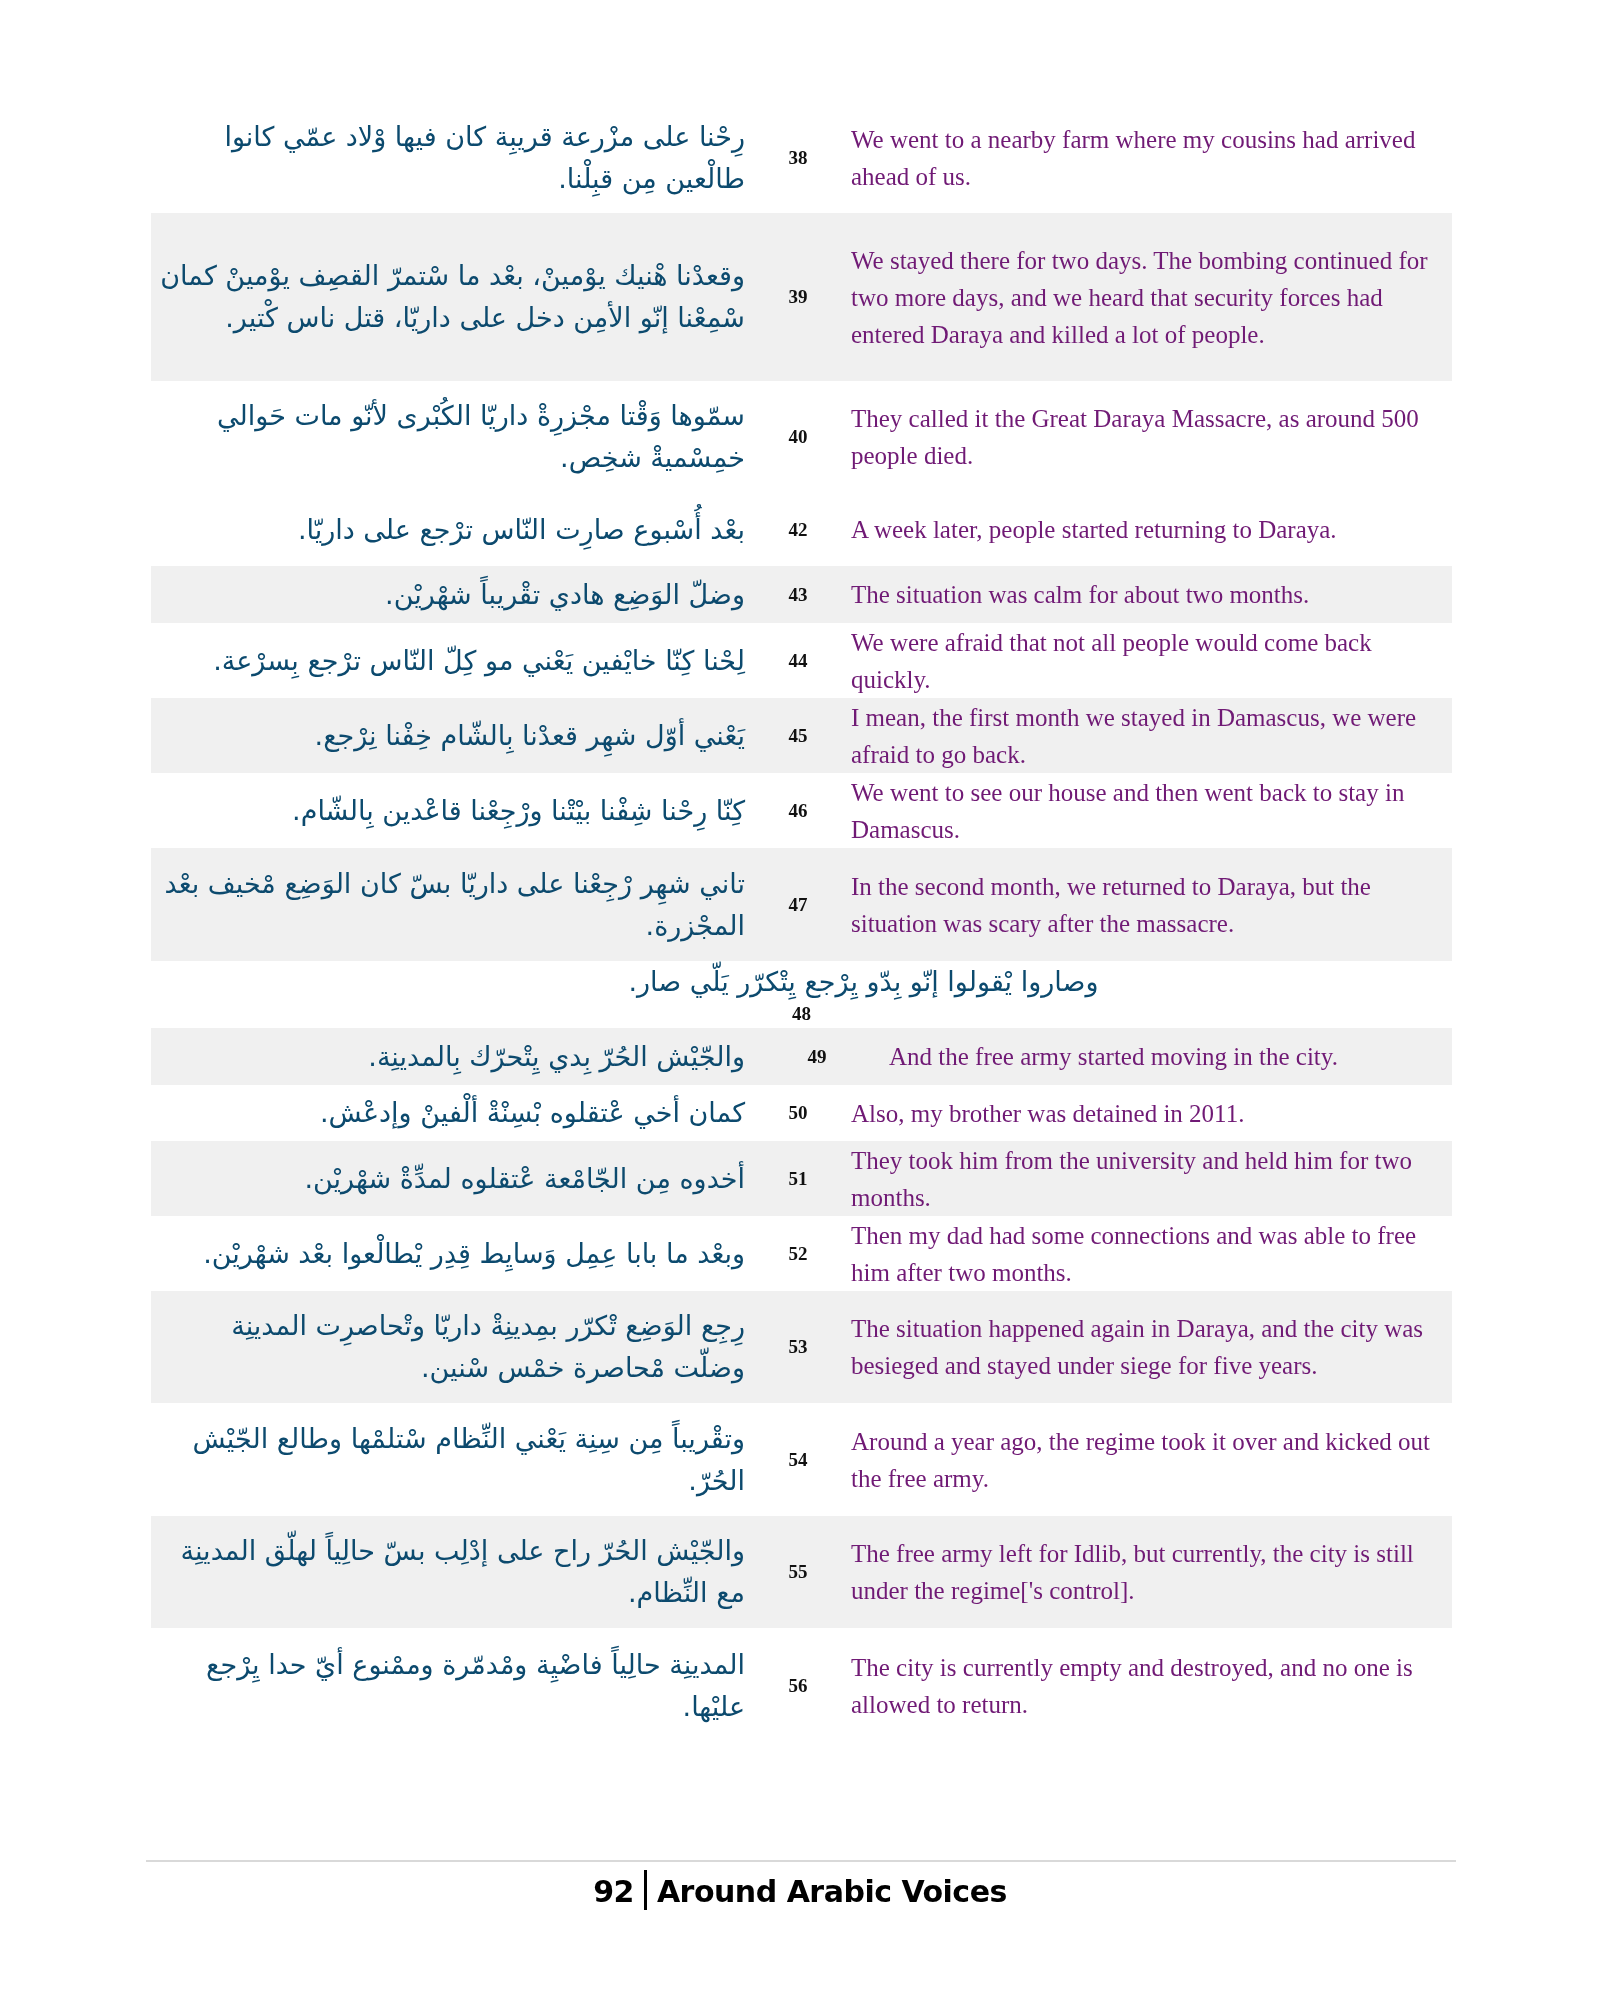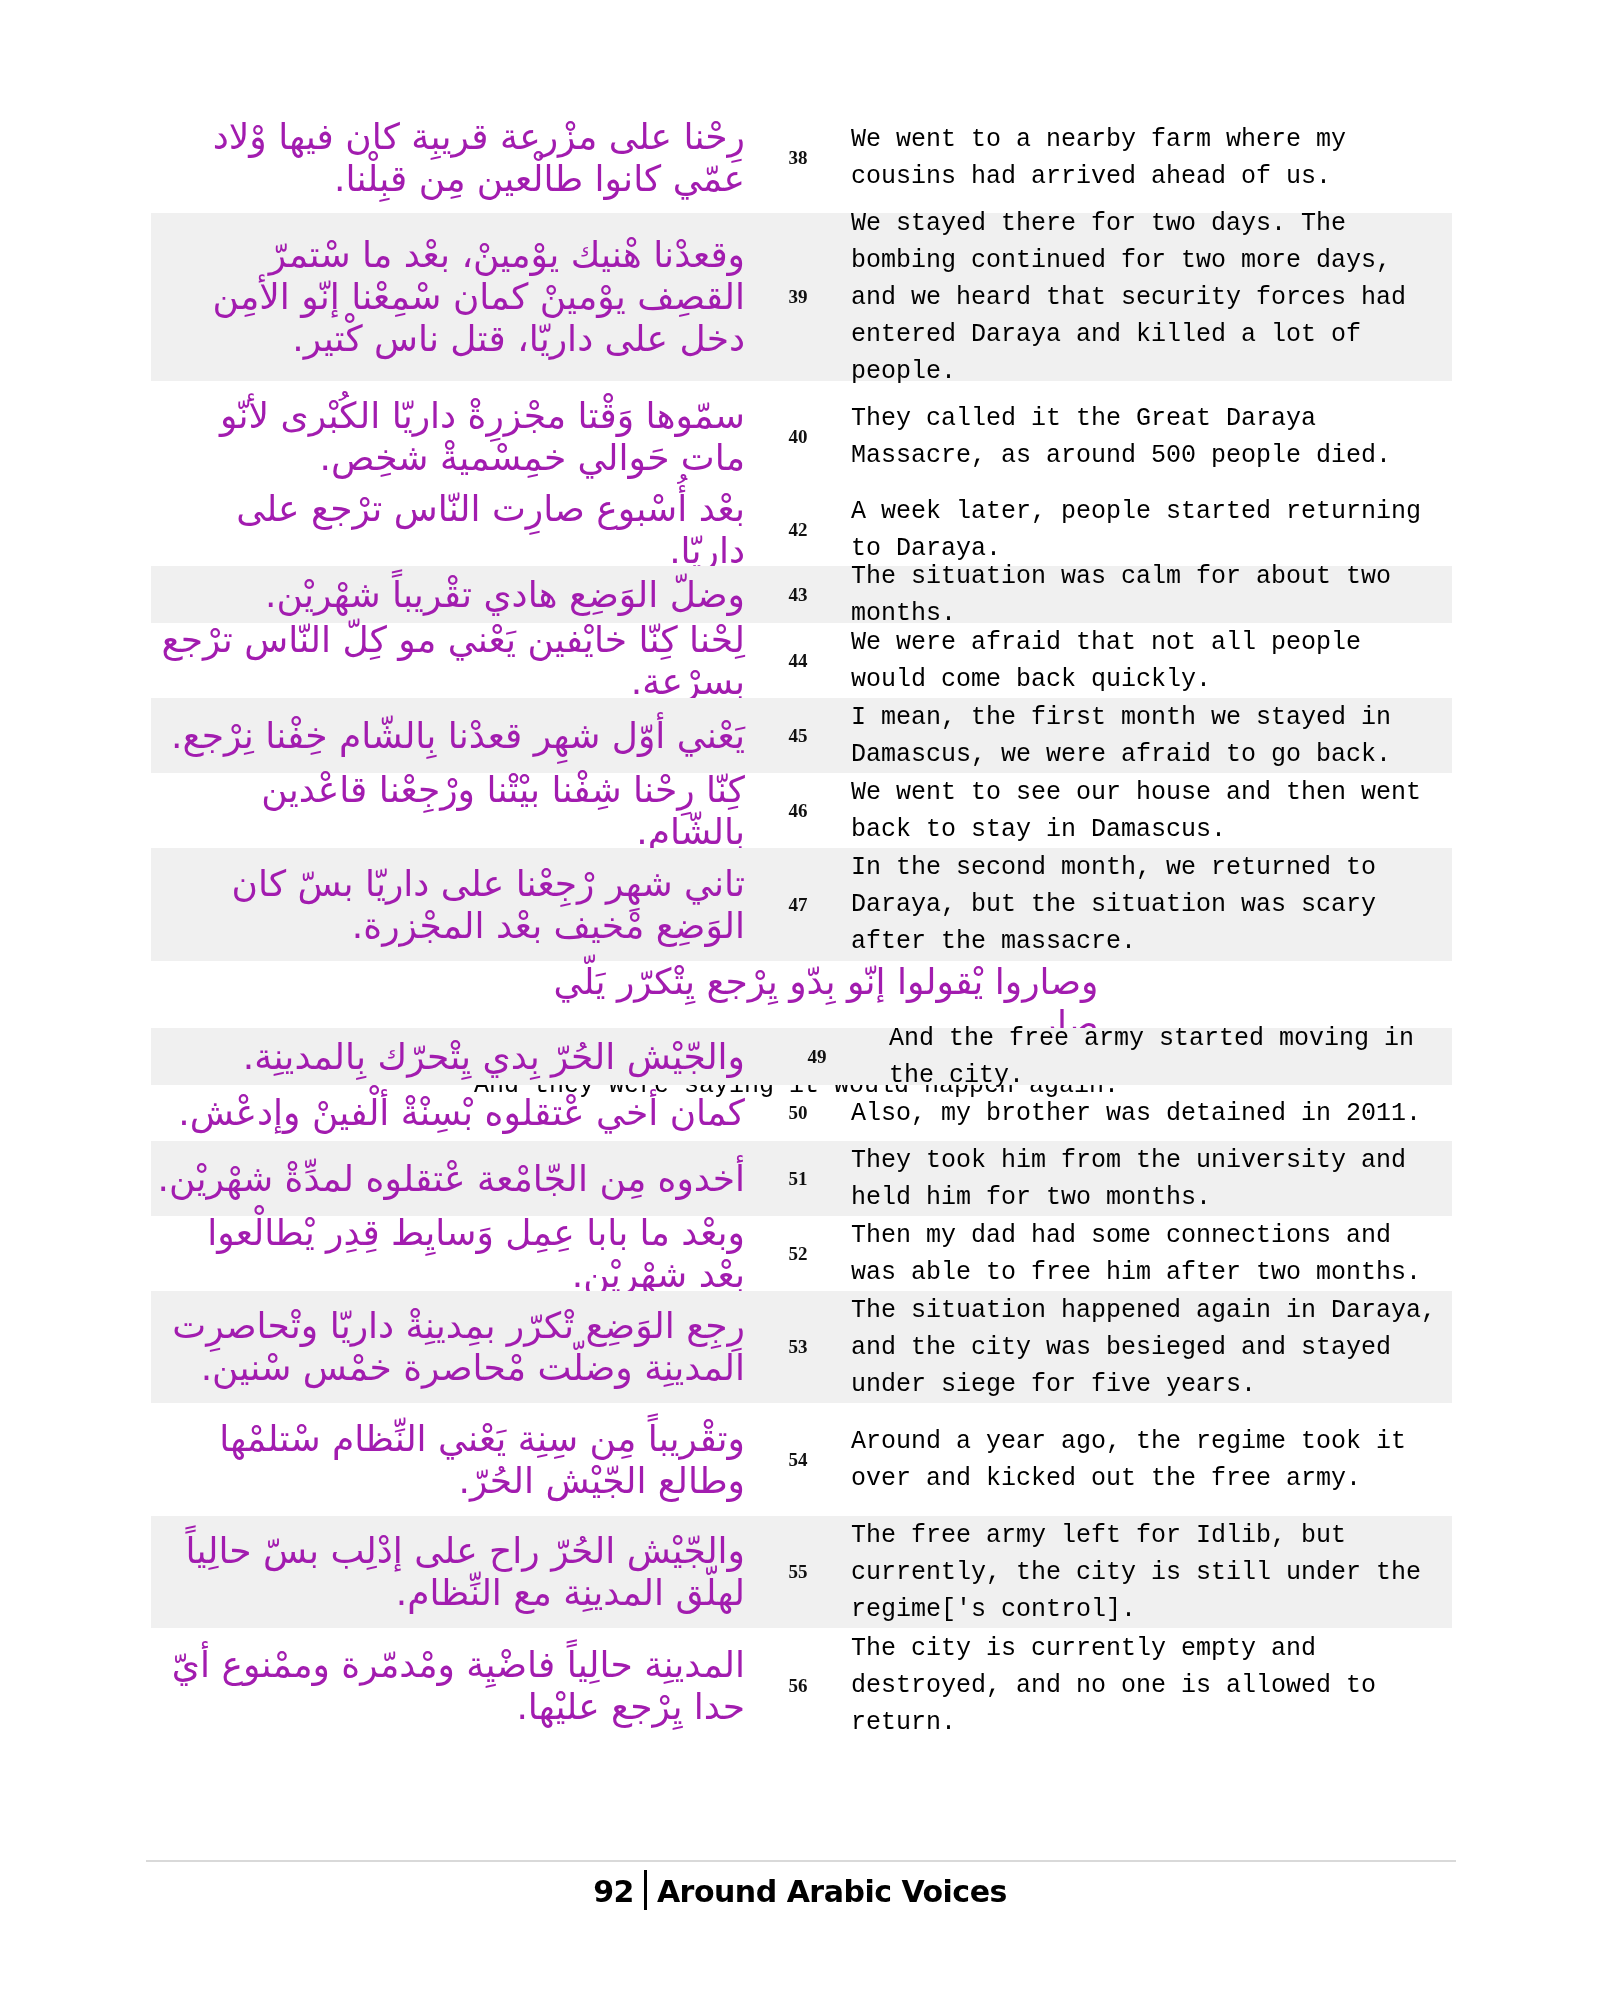--- a/index.html
+++ b/index.html
@@ -18,40 +18,40 @@
     width: 1301px;
     box-sizing: border-box;
   }
   .row.shaded { background: #f0f0f0; }
   .cell-ar {
     width: 594px;
     box-sizing: border-box;
     padding-left: 4px;
     direction: rtl;
     font-family: "DejaVu Sans", sans-serif;
-    font-size: 36px;
+    font-size: 27px;
     line-height: 42px;
-    color: #a21caf;
+    color: #0c4a6e;
   }
   .cell-num {
     width: 106px;
     text-align: center;
     font-family: Liberation Serif, serif;
     font-weight: bold;
     font-size: 19px;
     color: #111;
   }
   .cell-en {
     flex: 1;
     box-sizing: border-box;
     padding-right: 10px;
-    font-family: Liberation Mono, monospace;
+    font-family: Liberation Serif, serif;
     font-size: 25px;
     line-height: 37px;
-    color: #000000;
+    color: #701a75;
   }
   .footer-rule {
     position: absolute;
     left: 146px;
     top: 1860px;
     width: 1310px;
     height: 2px;
     background: #d9d9d9;
   }
   .footer {

